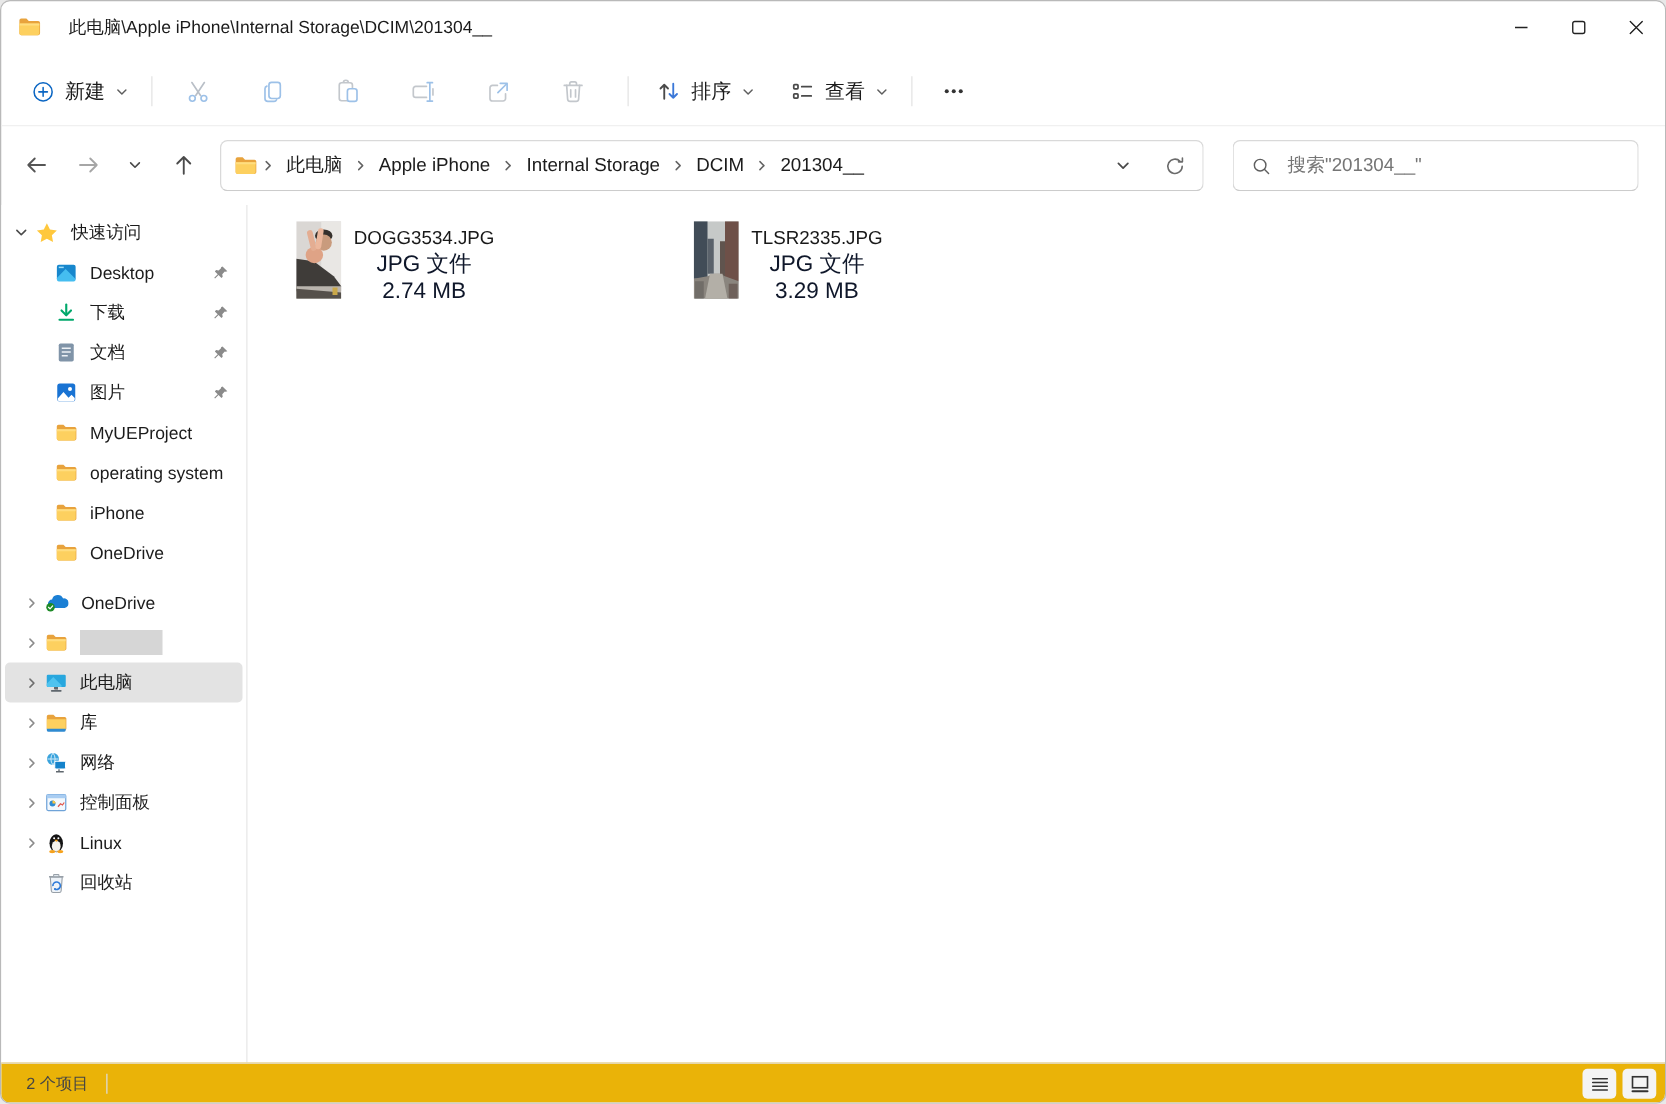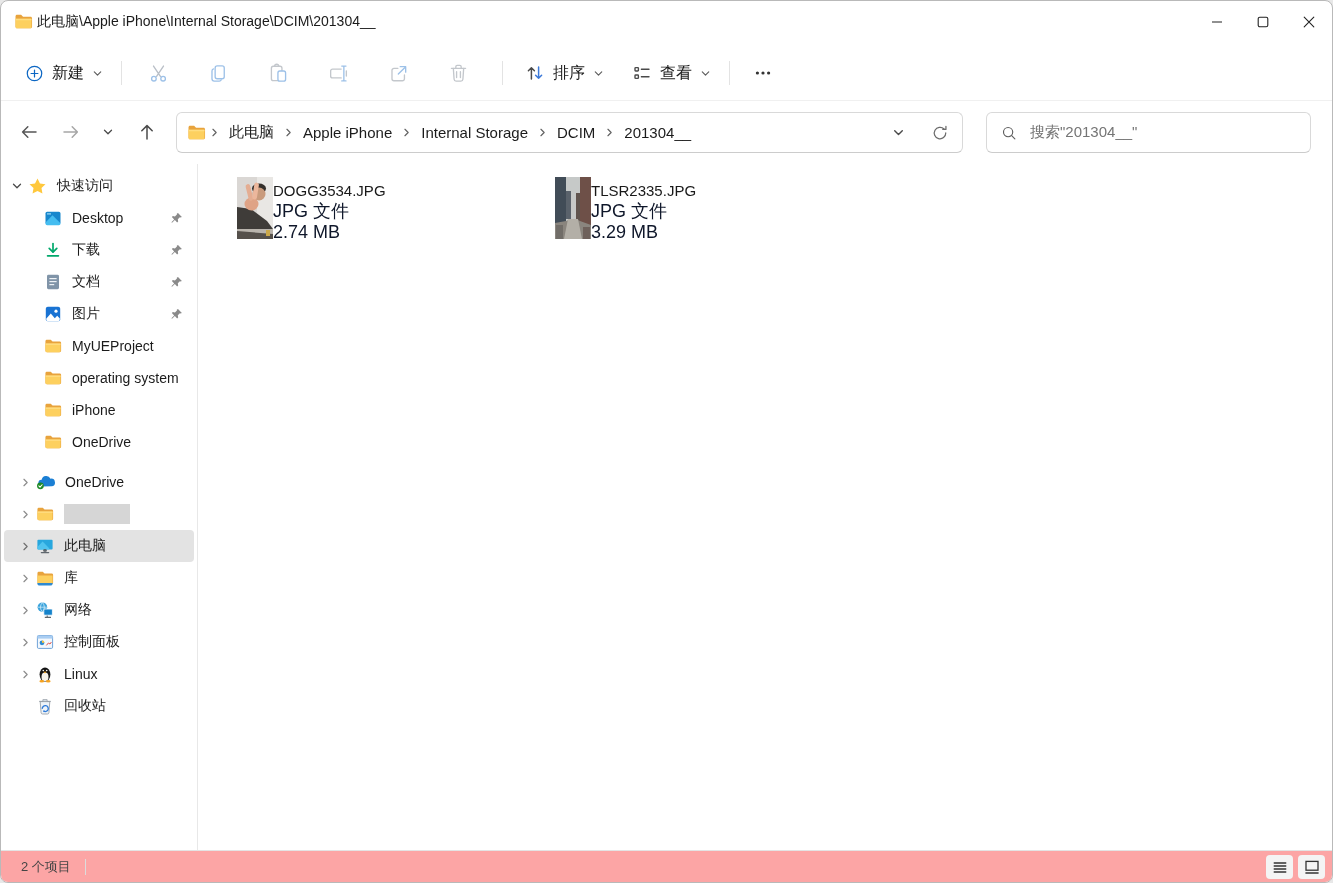--- a/index.html
+++ b/index.html
@@ -5,21 +5,21 @@
   * { margin:0; padding:0; box-sizing:border-box; }
   html,body { background:#e8e8e8; }
   body { font-family:"Liberation Sans","DejaVu Sans",sans-serif; }
   .window {
     position:relative; width:1333px; height:883px; background:#fff;
     border:1px solid #b9b9b9; border-radius:8px; overflow:hidden;
     color:#1b1b1b;
   }
   
   .titlebar { position:absolute; top:0; left:0; right:0; height:45px; }
-  .title-left { position:absolute; left:13px; top:11px; display:flex; align-items:center; gap:4px; }
+  .title-left { position:absolute; left:13px; top:11px; display:flex; align-items:center; gap:22px; }
   .title-text { font-size:14px; color:#1b1b1b; white-space:nowrap; }
   .win-controls { position:absolute; top:0; right:0; display:flex; }
   .wc-btn { width:46px; height:42px; display:flex; align-items:center; justify-content:center; background:transparent; border:none; cursor:default; }
   
   .cmdbar { position:absolute; top:45px; left:0; right:0; height:55px; display:flex; align-items:center; padding-left:14px; border-bottom:1px solid #f0f0f0; }
   .cmd-btn { display:flex; align-items:center; gap:8px; height:36px; padding:0 10px; border:none; background:transparent; border-radius:5px; font-size:16px; color:#1b1b1b; font-family:inherit; }
   .icon-btn { width:48px; height:40px; display:flex; align-items:center; justify-content:center; border:none; background:transparent; border-radius:5px; margin-right:12px; }
   .cmd-sep { width:1px; height:24px; background:#e3e3e3; margin:0 12px 0 8px; }
   .more-btn { width:42px; }
   
@@ -38,27 +38,27 @@
   .side-gap { height:8px; }
   .chev-cell { width:22px; min-width:22px; display:flex; align-items:center; justify-content:center; background:transparent; border:none; }
   .chev-cell.child { margin-left:8px; }
   .qa-indent { width:38px; min-width:38px; }
   .side-ic { margin-right:10px; display:flex; }
   .side-label { color:#1b1b1b; }
   .pin { margin-left:auto; margin-right:9px; display:flex; }
   .redacted-label { width:66px; height:20px; background:#d6d6d6; }
   .main { position:absolute; left:198px; top:163px; right:0; bottom:32px; background:#fff; }
   .tiles { display:flex; gap:18px; padding:13px 0 0 38px; }
-  .tile { width:300px; height:68px; display:flex; border-radius:4px; }
+  .tile { width:300px; height:68px; display:flex; gap:10px; border-radius:4px;text-align:center; }
   .thumb { width:36px; height:62px; flex:none; }
   .tile-text { display:flex; flex-direction:column; justify-content:center; gap:0; padding-top:1px; }
   .file-name { font-size:15px; line-height:21px; color:#191919; }
   .file-meta { font-size:18px; line-height:21px; color:#0f172a; }
   
-  .statusbar { position:absolute; left:0; right:0; bottom:0; height:32px; border-top:1px solid #e4e4e4; display:flex; align-items:center; padding-left:20px; background:#fca5a5; }
+  .statusbar { position:absolute; left:0; right:0; bottom:0; height:32px; border-top:1px solid #e4e4e4; display:flex; align-items:center; padding-left:20px; background:#eab308; }
   .status-count { font-size:13px; color:#454545; }
   .status-sep { width:1px; height:16px; background:#dcdcdc; margin-left:14px; }
   .status-right { position:absolute; right:7px; top:4px; display:flex; gap:5px; }
   .sv-btn { width:27px; height:24px; display:flex; align-items:center; justify-content:center; border:none; background:#f4f4f4; border-radius:4px; }
   svg { display:block; }
 </style>
 </head>
 <body>
 
 <svg width="0" height="0" style="position:absolute" aria-hidden="true">

